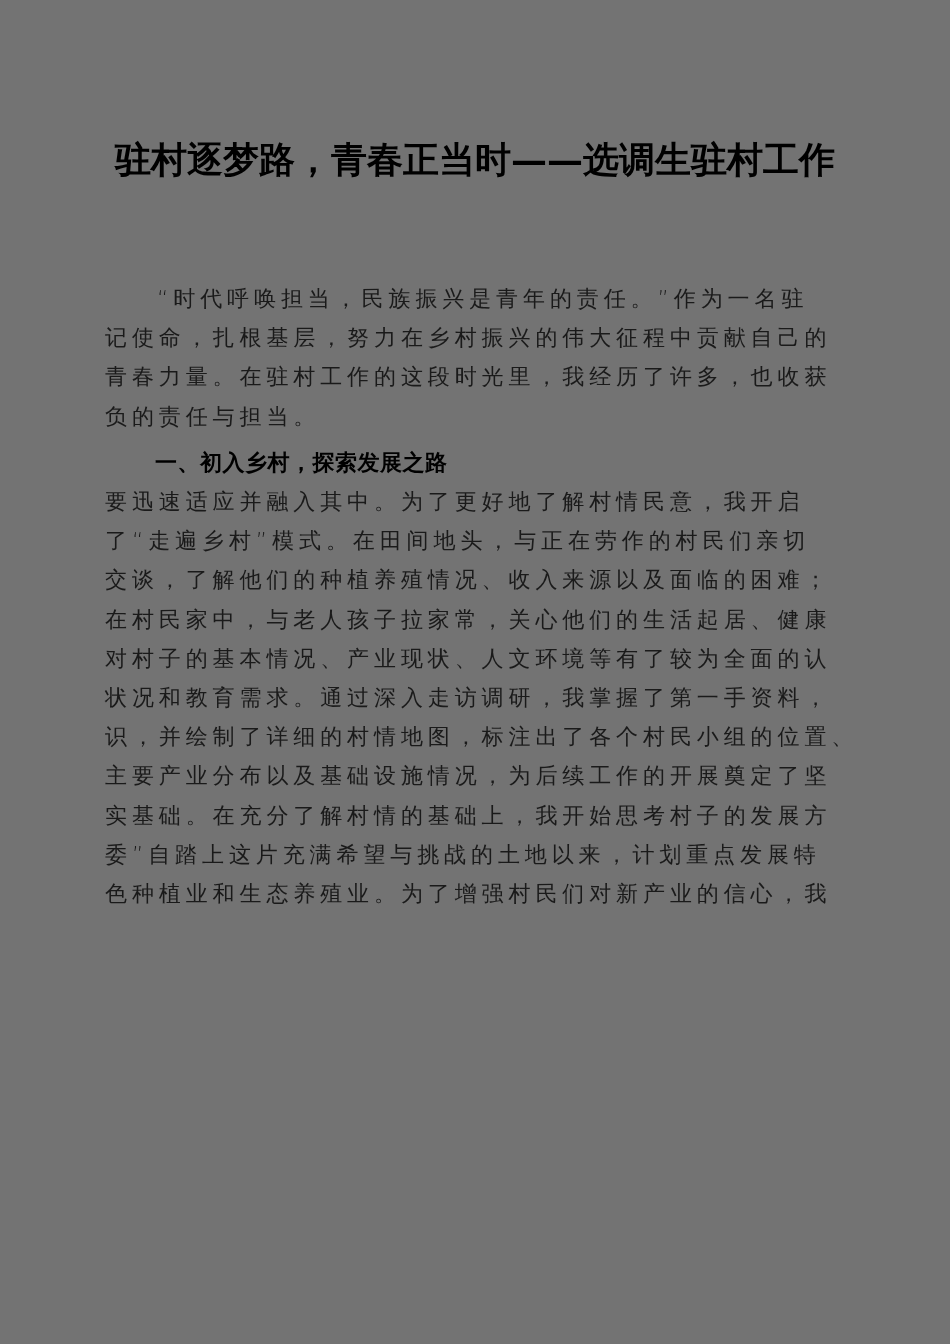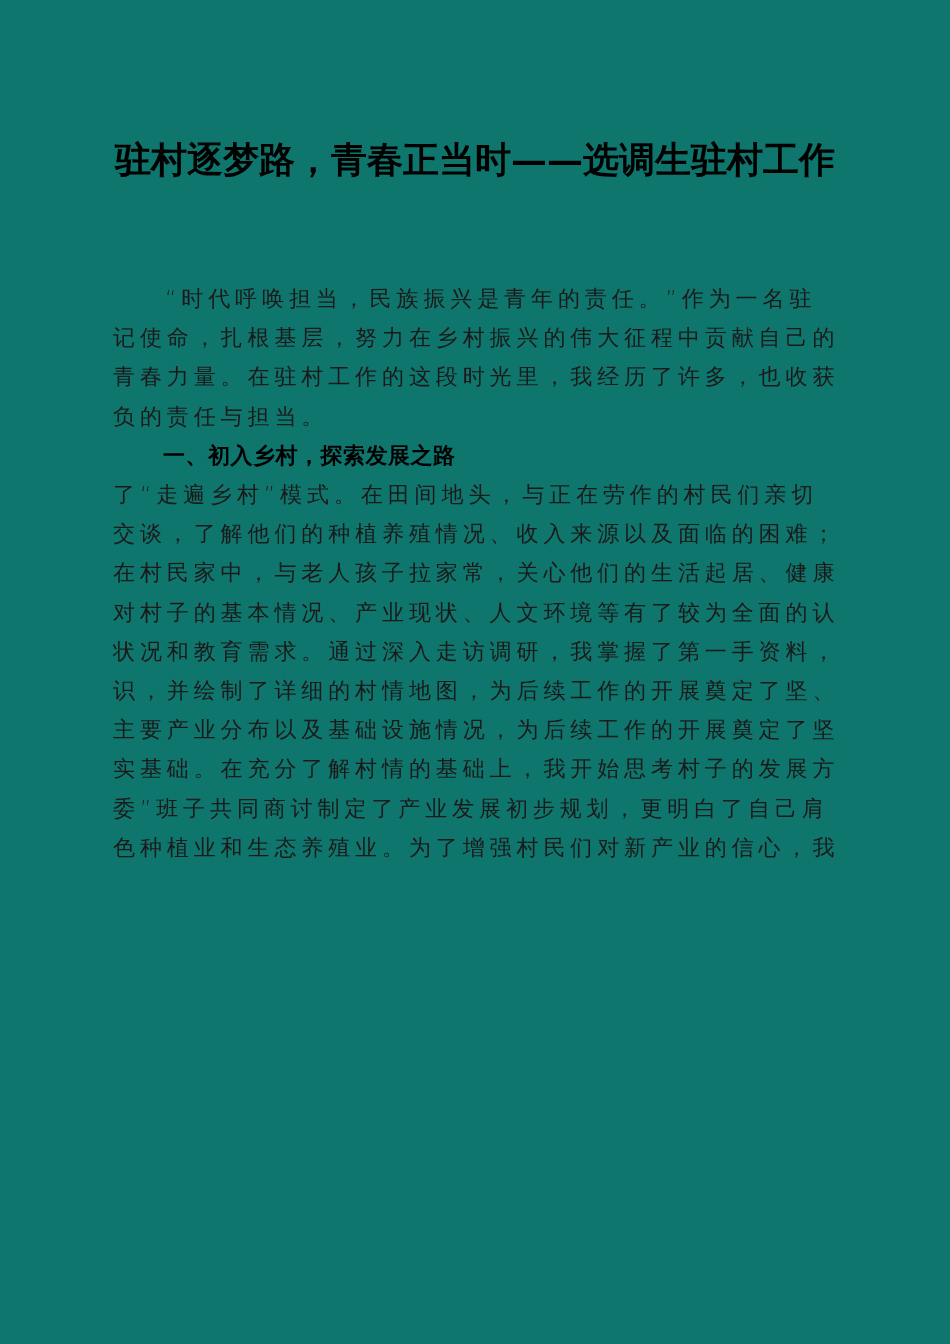--- a/index.html
+++ b/index.html
@@ -13,39 +13,39 @@
       position: relative;
       overflow: hidden;
       color: #111111;
     }
     .page {
       position: absolute;
       left: 0;
       top: 0;
       width: 950px;
       height: 1344px;
-      background: #0f766e;
+      background: #737373;
     }
     .title {
       position: absolute;
       left: 100px;
       top: 134px;
       width: 750px;
       text-align: center;
       font-family: "DejaVu Serif", "Liberation Serif", serif;
       font-weight: bold;
       font-size: 36px;
       line-height: 50px;
       color: #000000;
       letter-spacing: 0px;
       margin: 0;
     }
     .content {
       position: absolute;
-      left: 113px;
+      left: 105px;
       top: 279px;
       width: 712px;
       font-family: "DejaVu Sans", "Liberation Sans", sans-serif;
       font-size: 22px;
       line-height: 39.2px;
       color: #1a1a1a;
       letter-spacing: 4.9px;
       font-weight: 300;
     }
     .content .line {
@@ -58,20 +58,21 @@
     .section-heading {
       font-family: "DejaVu Sans", "Liberation Sans", sans-serif;
       font-weight: bold;
       font-size: 22px;
       line-height: 39.2px;
       letter-spacing: 0.5px;
       color: #000000;
       padding-left: 50px;
       display: block;
       white-space: nowrap;
+      margin-top: 7px;
     }
   </style>
 </head>
 <body>
 
 <div class="page">
 
   <h1 class="title">
     <span style="display:block">驻村逐梦路，青春正当时——选调生驻村工作</span>
   </h1>
@@ -81,26 +82,27 @@
     <div>
       <span class="line indent">“时代呼唤担当，民族振兴是青年的责任。”作为一名驻</span>
       <span class="line">记使命，扎根基层，努力在乡村振兴的伟大征程中贡献自己的</span>
       <span class="line">青春力量。在驻村工作的这段时光里，我经历了许多，也收获</span>
       <span class="line">负的责任与担当。</span>
     </div>
 
     <span class="section-heading">一、初入乡村，探索发展之路</span>
 
     <div>
+      <span class="line">要迅速适应并融入其中。为了更好地了解村情民意，我开启</span>
       <span class="line">了“走遍乡村”模式。在田间地头，与正在劳作的村民们亲切</span>
       <span class="line">交谈，了解他们的种植养殖情况、收入来源以及面临的困难；</span>
       <span class="line">在村民家中，与老人孩子拉家常，关心他们的生活起居、健康</span>
       <span class="line">对村子的基本情况、产业现状、人文环境等有了较为全面的认</span>
       <span class="line">状况和教育需求。通过深入走访调研，我掌握了第一手资料，</span>
-      <span class="line">识，并绘制了详细的村情地图，为后续工作的开展奠定了坚、</span>
+      <span class="line">识，并绘制了详细的村情地图，标注出了各个村民小组的位置、</span>
       <span class="line">主要产业分布以及基础设施情况，为后续工作的开展奠定了坚</span>
       <span class="line">实基础。在充分了解村情的基础上，我开始思考村子的发展方</span>
-      <span class="line">委”班子共同商讨制定了产业发展初步规划，更明白了自己肩</span>
+      <span class="line">委”自踏上这片充满希望与挑战的土地以来，计划重点发展特</span>
       <span class="line">色种植业和生态养殖业。为了增强村民们对新产业的信心，我</span>
     </div>
 
   </div>
 </div>
 
 </body></html>

